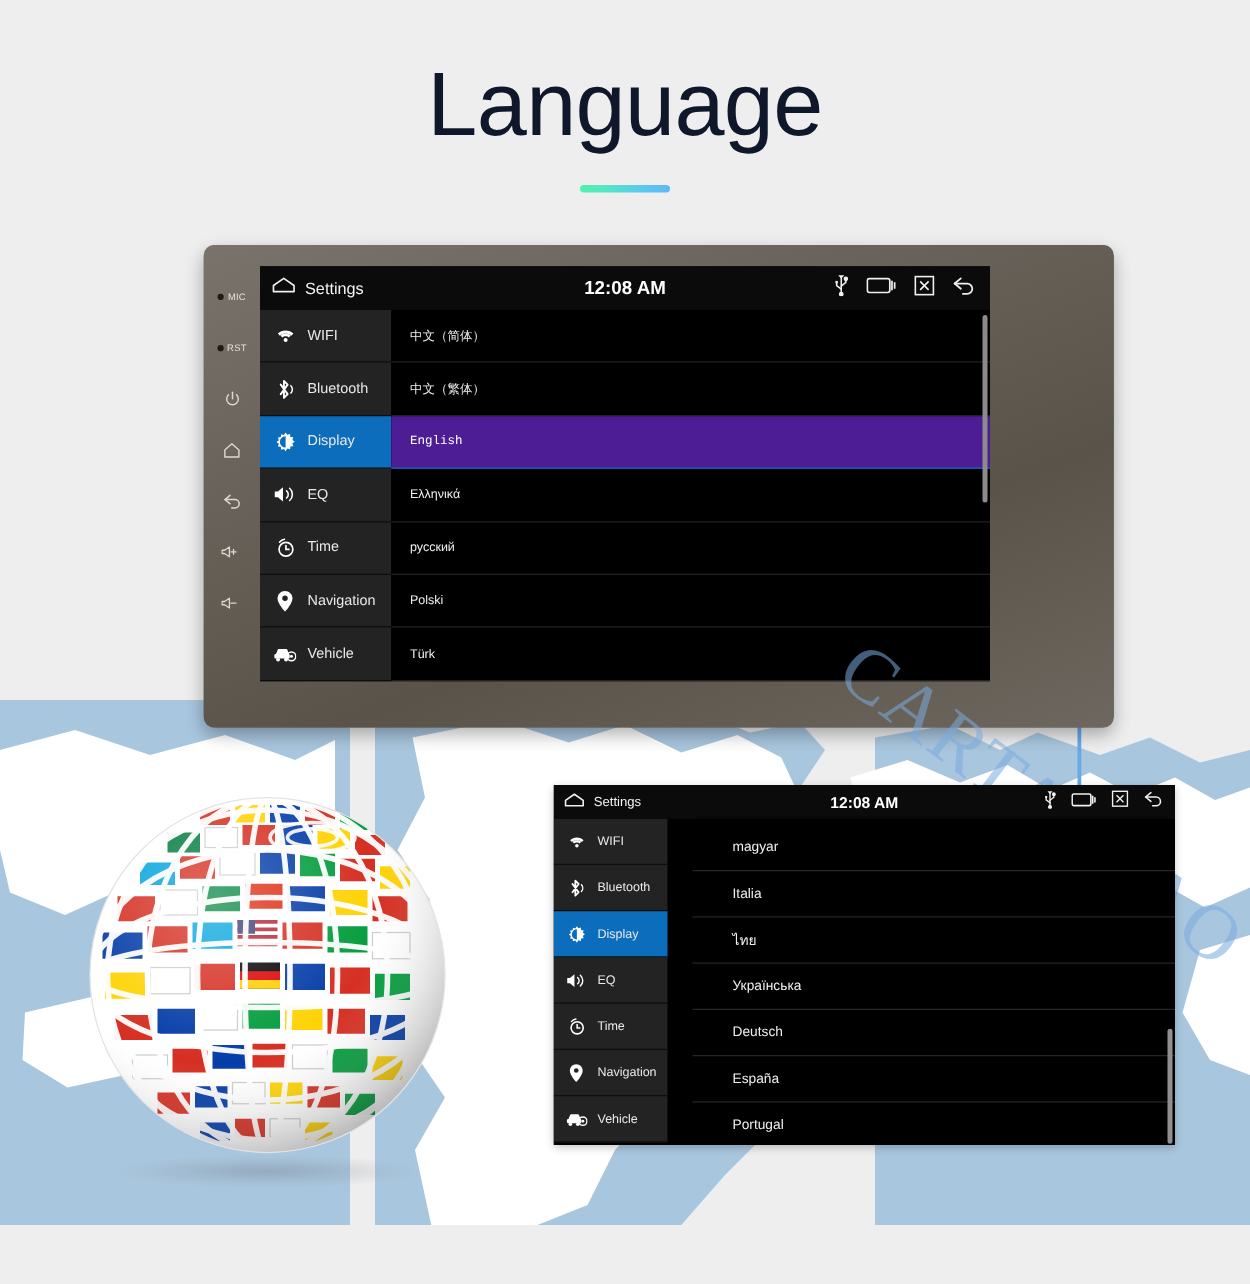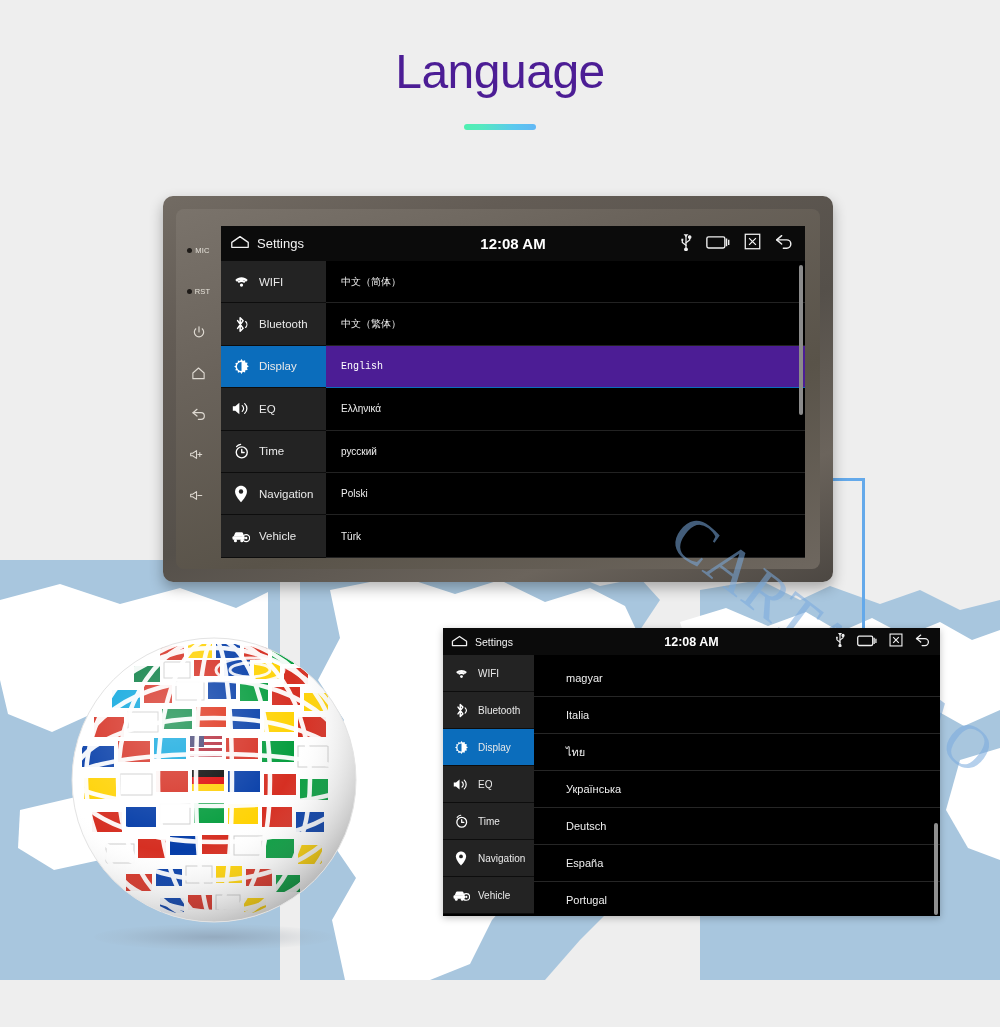--- a/index.html
+++ b/index.html
@@ -10,21 +10,21 @@
     overflow: hidden;
     position: relative;
   }
 
   
   .page-header {
     position: absolute; top: 0; left: 0; width: 1000px; height: 170px;
     text-align: center;
   }
   .page-title {
-    font-size: 48px; font-weight: 400; color: #4c1d95;
+    font-size: 72px; font-weight: 400; color: #0f172a;
     letter-spacing: -0.5px; line-height: 1;
     padding-top: 48px;
   }
   .title-underline {
     width: 72px; height: 6px; margin: 28px auto 0;
     border-radius: 3px;
     background: linear-gradient(90deg, #4ff0b0 0%, #55e8c0 25%, #5ac8ef 70%, #62b7f5 100%);
   }
 
   
@@ -44,26 +44,26 @@
     position: absolute; left: 700px; top: 500px;
     font-family: "Liberation Serif", serif;
     font-size: 62px; color: #7aaade; opacity: .55;
     transform: rotate(37deg); transform-origin: left top;
     letter-spacing: 2px; white-space: nowrap; pointer-events: none;
     font-weight: 400;
   }
 
   
   .device {
-    position: absolute; left: 163px; top: 196px; width: 670px; height: 386px;
+    position: absolute; left: 163px; top: 196px; width: 728px; height: 386px;
     border-radius: 10px;
     background: linear-gradient(150deg, #6d665f 0%, #5b544d 18%, #7c7view 40%);
     background: linear-gradient(158deg, #726b63 0%, #635c55 22%, #55504a 55%, #6b645c 80%, #4c4742 100%);
     box-shadow: 0 6px 14px rgba(0,0,0,.30);
-    padding: 13px;
+    padding: 0;
   }
   .device-inner {
     width: 100%; height: 100%; border-radius: 8px;
     background: linear-gradient(160deg,#7a736b 0%, #6a635b 30%, #595349 65%, #6e675f 100%);
     position: relative; overflow: hidden;
   }
   .device-bezel-left {
     position: absolute; left: 0; top: 0; width: 45px; height: 100%;
     display: flex; flex-direction: column; align-items: center;
     padding-top: 21px; gap: 0;
@@ -123,21 +123,21 @@
   .s2-title { color: #f2f2f2; font-size: 10.5px; }
   .s2-clock { position: absolute; left: 0; right: 0; text-align: center; color: #fff; font-size: 12.5px; font-weight: bold; }
   .s2-right { margin-left: auto; display: flex; align-items: center; gap: 12px; z-index: 2; }
   .s2-body { display: flex; height: 261px; }
   .s2-side { width: 91px; flex: 0 0 91px; background: #000; }
   .s2-side-item {
     height: 37px; display: flex; align-items: center; gap: 8px; padding-left: 9px;
     background: #232323; border-bottom: 1px solid #0d0d0d; color: #e9e9e9; font-size: 10px;
   }
   .s2-side-item.active { background: #0b6dbc; }
-  .s2-list { flex: 1; background: #000; position: relative; padding-top: 5px; }
+  .s2-list { flex: 1; background: #000; position: relative; padding-top: 5px; margin-left: 20px; }
   .s2-lang {
     height: 37px; display: flex; align-items: center; padding-left: 32px;
     color: #efefef; font-size: 11px; border-bottom: 1px solid #262626;
   }
   .scrollbar2 {
     position: absolute; right: 2px; top: 168px; width: 4px; height: 92px;
     background: #8f8f8f; border-radius: 2px;
   }
 
   

